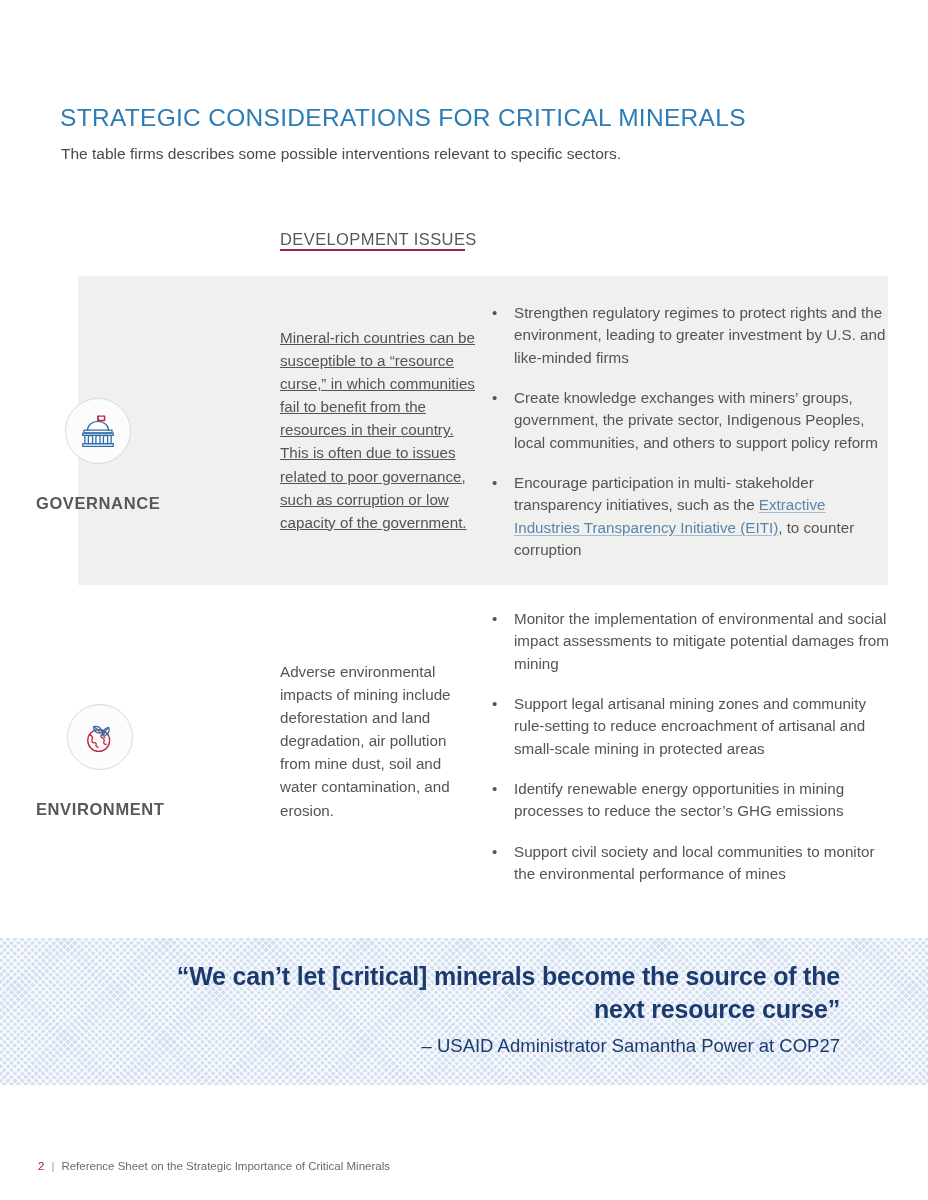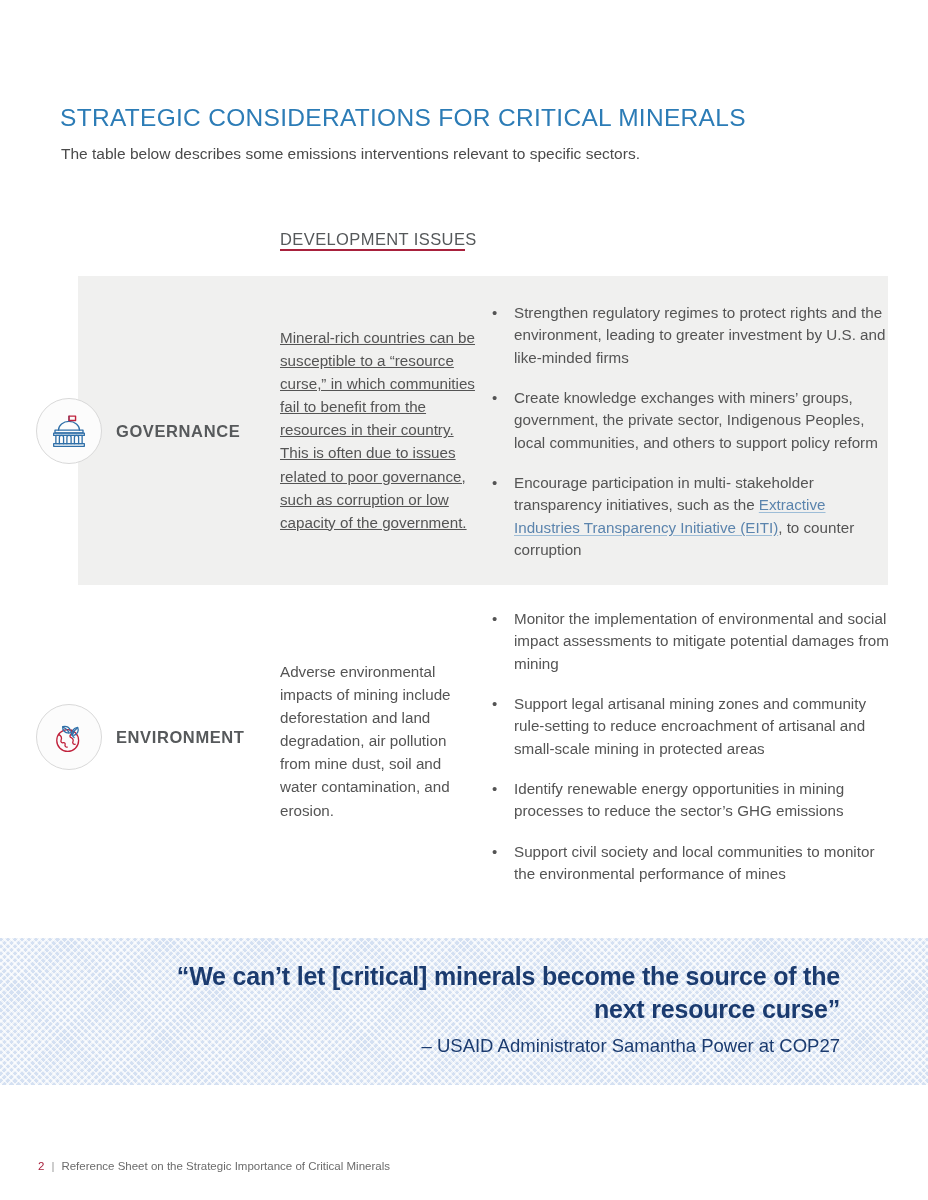--- a/index.html
+++ b/index.html
@@ -68,22 +68,23 @@
   }
   .row-gov   { top: 276px; height: 309px; }
   .row-gov .row-bg { top: 0; height: 309px; }
   .row-env   { top: 600px; height: 300px; }
 
   
   .cat {
     position: absolute;
     display: flex;
     align-items: center;
-    gap: 14px;
+    gap: 30px;
     left: 36px;
+    flex-direction: column;
   }
   .cat-circle {
     width: 66px;
     height: 66px;
     border-radius: 50%;
     border: 1px solid #d9d9d9;
     background: #fcfcfc;
     display: flex;
     align-items: center;
     justify-content: center;
@@ -191,21 +192,21 @@
   .footer-pageno { color: #a8213c; }
   .footer-sep { color: #9a9a9a; }
   .footer-title { color: #6b6b6b; white-space: nowrap; }
 </style>
 </head>
 <body>
 
 <div class="page">
 
   <div class="page-title">STRATEGIC CONSIDERATIONS FOR CRITICAL MINERALS</div>
-  <div class="page-subtitle">The table below describes some emissions interventions relevant to specific sectors.</div>
+  <div class="page-subtitle">The table firms describes some possible interventions relevant to specific sectors.</div>
 
   <div class="col-head dev">DEVELOPMENT ISSUES</div>
 
   <div class="row row-gov">
     <div class="row-bg"></div>
 
     <div class="cat" style="top: 122px;">
       <div class="cat-circle">
         <svg width="42" height="42" viewBox="0 0 48 48" aria-hidden="true">
           <g fill="none" stroke="#2f6fa8" stroke-width="1.5" stroke-linejoin="round" stroke-linecap="round">

